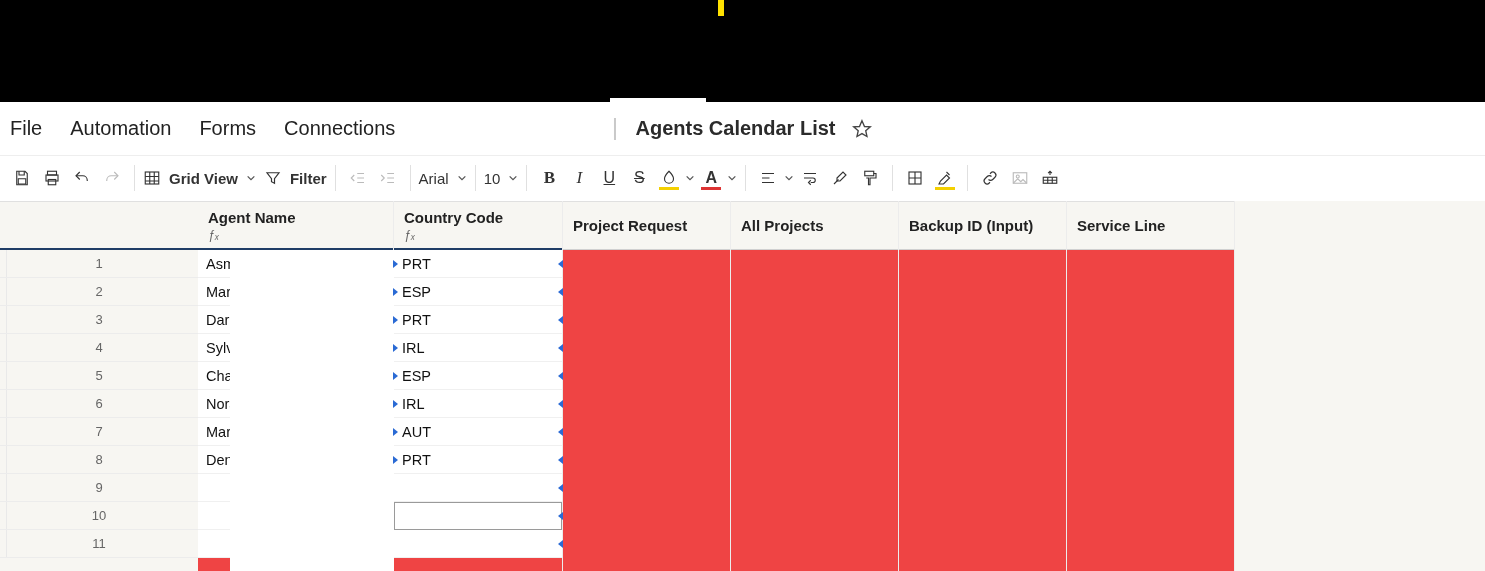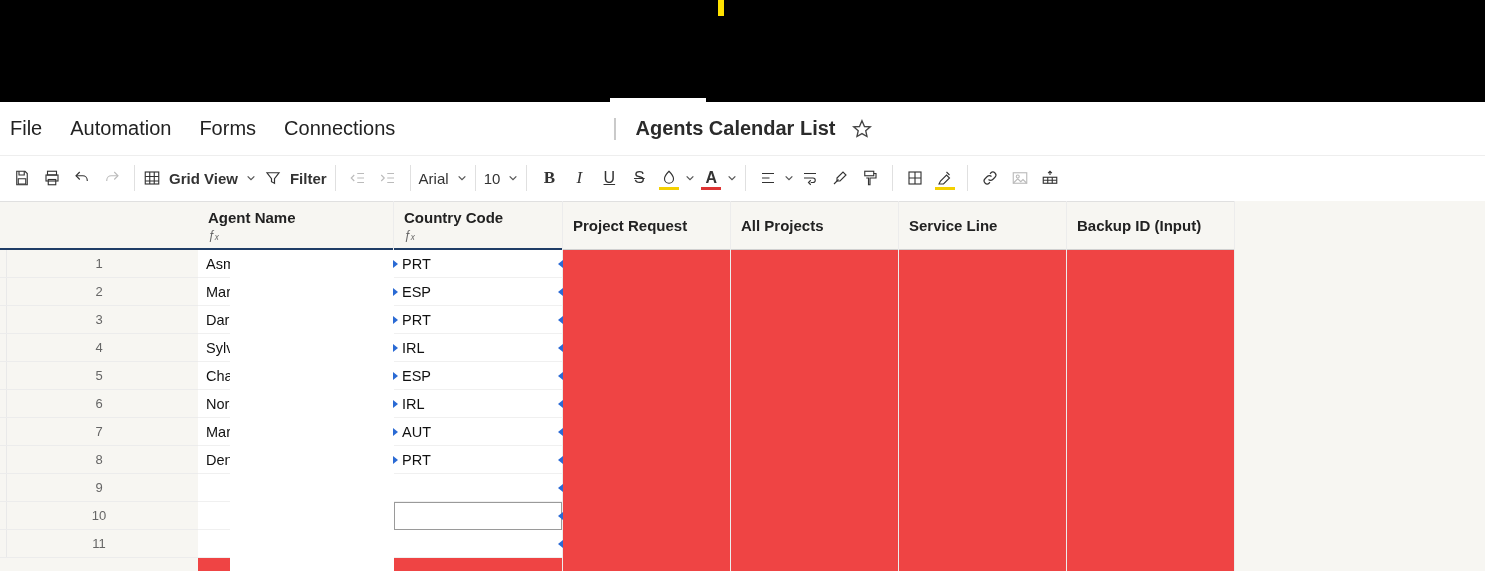--- a/index.html
+++ b/index.html
@@ -402,26 +402,26 @@
       <div class="col wide project">
         <div class="col-header">
             <span>Project Request</span>
           </div>
       </div>
       <div class="col wide allproj">
         <div class="col-header">
             <span>All Projects</span>
           </div>
       </div>
+      <div class="col wide backupid">
+        <div class="col-header">
+            <span>Backup ID (Input)</span>
+          </div>
+      </div>
       <div class="col wide service">
         <div class="col-header">
             <span>Service Line</span>
           </div>
       </div>
-      <div class="col wide backupid">
-        <div class="col-header">
-            <span>Backup ID (Input)</span>
-          </div>
-      </div>
 
     </div>
   </div>
 </div>
 
 </body></html>

